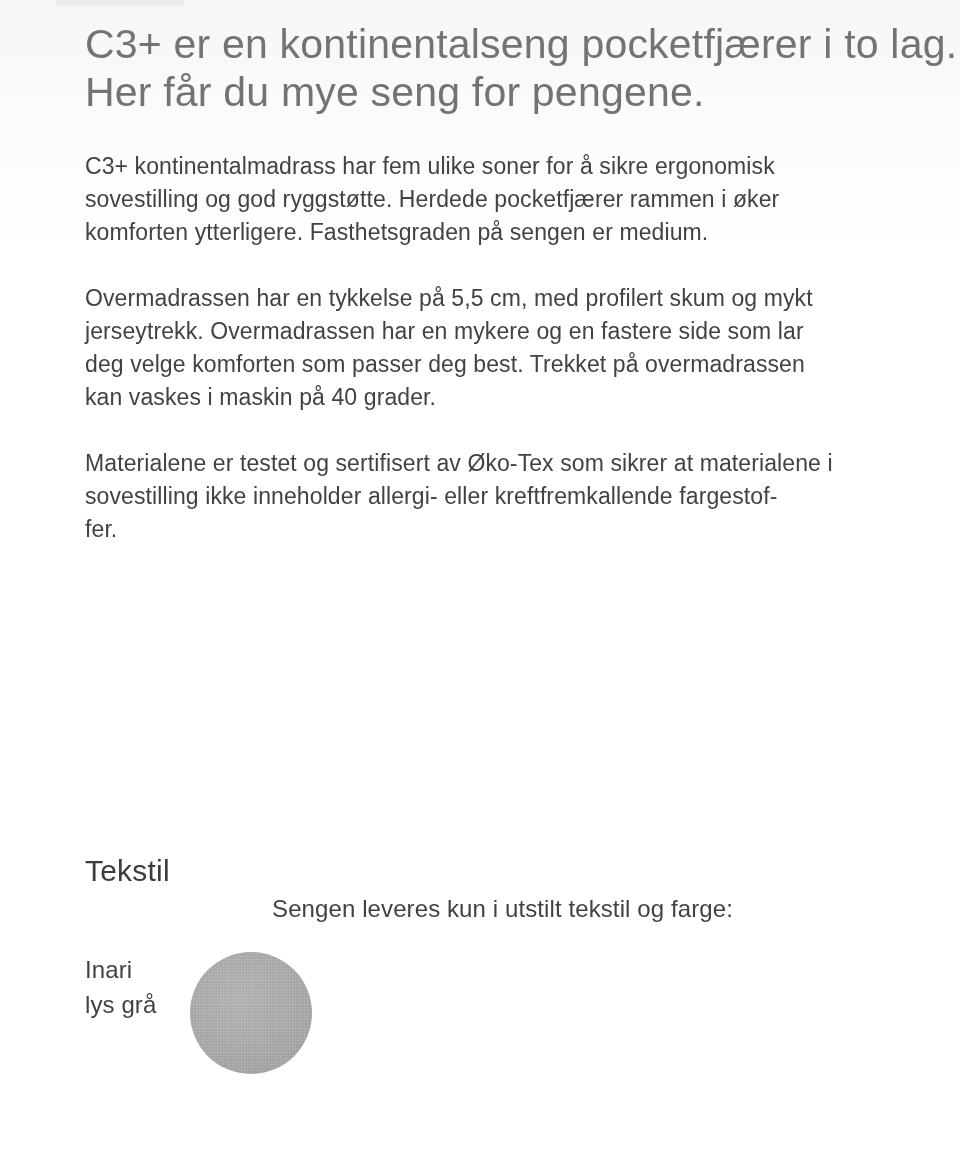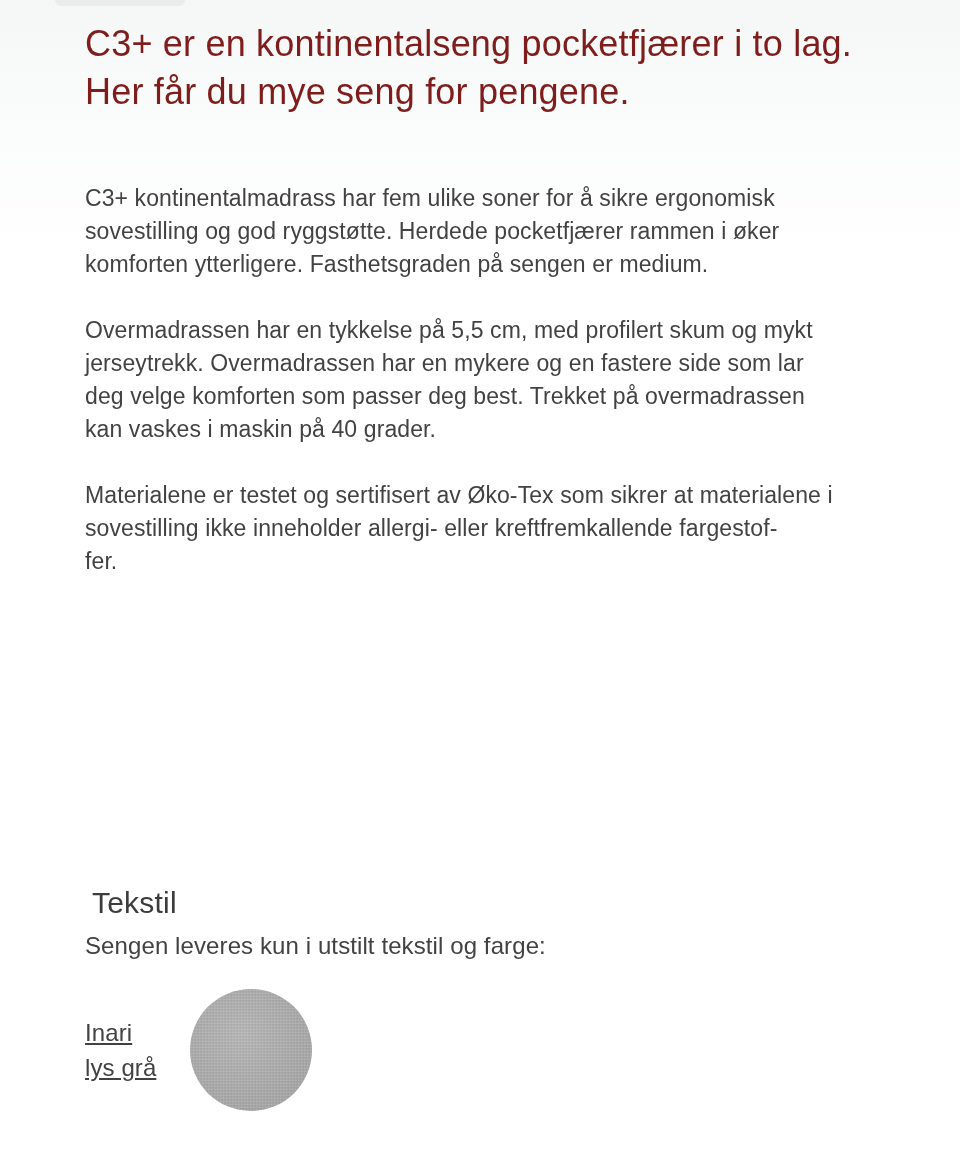--- a/index.html
+++ b/index.html
@@ -26,69 +26,69 @@
     border-radius: 0 0 10px 10px;
   }
 
   .content {
     position: relative;
     padding: 0 40px 0 85px;
   }
 
   .page-heading {
     margin: 20px 0 0 0;
-    font-size: 36px;
+    font-size: 41px;
     font-weight: 300;
     line-height: 48px;
     letter-spacing: 0.2px;
-    color: #7f1d1d;
+    color: #737373;
     white-space: pre;
   }
 
   .body-paragraph {
     font-size: 23px;
     font-weight: 300;
     line-height: 33px;
     letter-spacing: 0.1px;
     color: #424242;
     white-space: pre;
     margin: 33px 0 0 0;
   }
   .body-paragraph.first {
-    margin-top: 66px;
+    margin-top: 34px;
   }
 
   .tekstil-section {
     margin-top: 306px;
   }
 
   .tekstil-title {
-    margin: 7px;
+    margin: 0;
     font-size: 30px;
     font-weight: 300;
     line-height: 38px;
     letter-spacing: 0.2px;
     color: #3c3c3c;
   }
 
   .tekstil-subtitle {
     margin: 2px 0 0 0;
     font-size: 24px;
     font-weight: 300;
     line-height: 34px;
     letter-spacing: 0.1px;
     color: #424242;
     white-space: pre;
+    text-align: center;
   }
 
   .swatch-row {
     margin-top: 26px;
     display: flex;
-    align-items: center;
-    text-decoration: underline;
+    align-items: flex-start;
   }
 
   .swatch-label {
     width: 105px;
     font-size: 24px;
     font-weight: 300;
     line-height: 35px;
     letter-spacing: 0.1px;
     color: #424242;
     white-space: pre;

